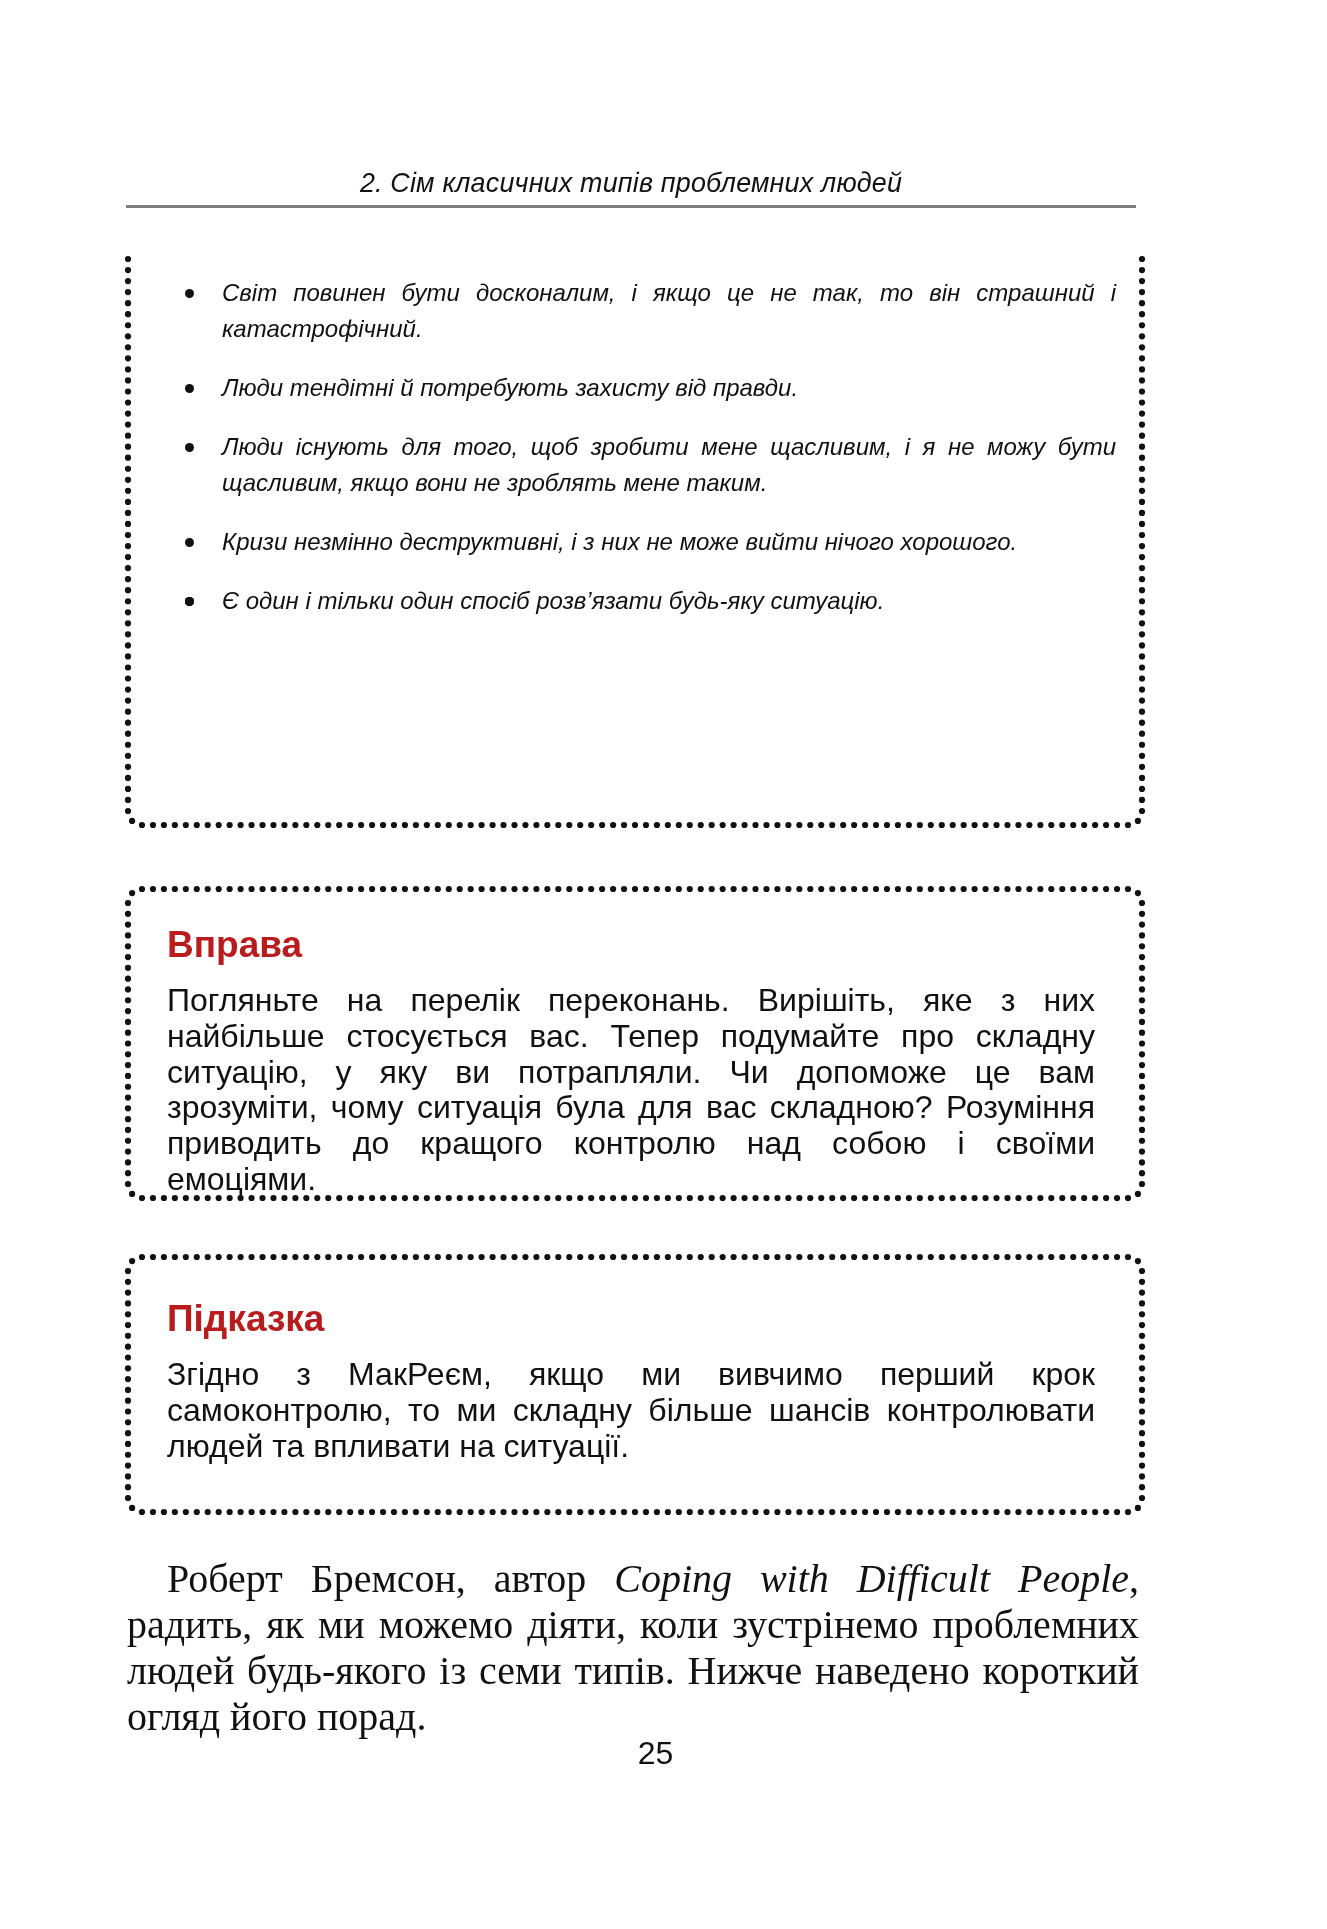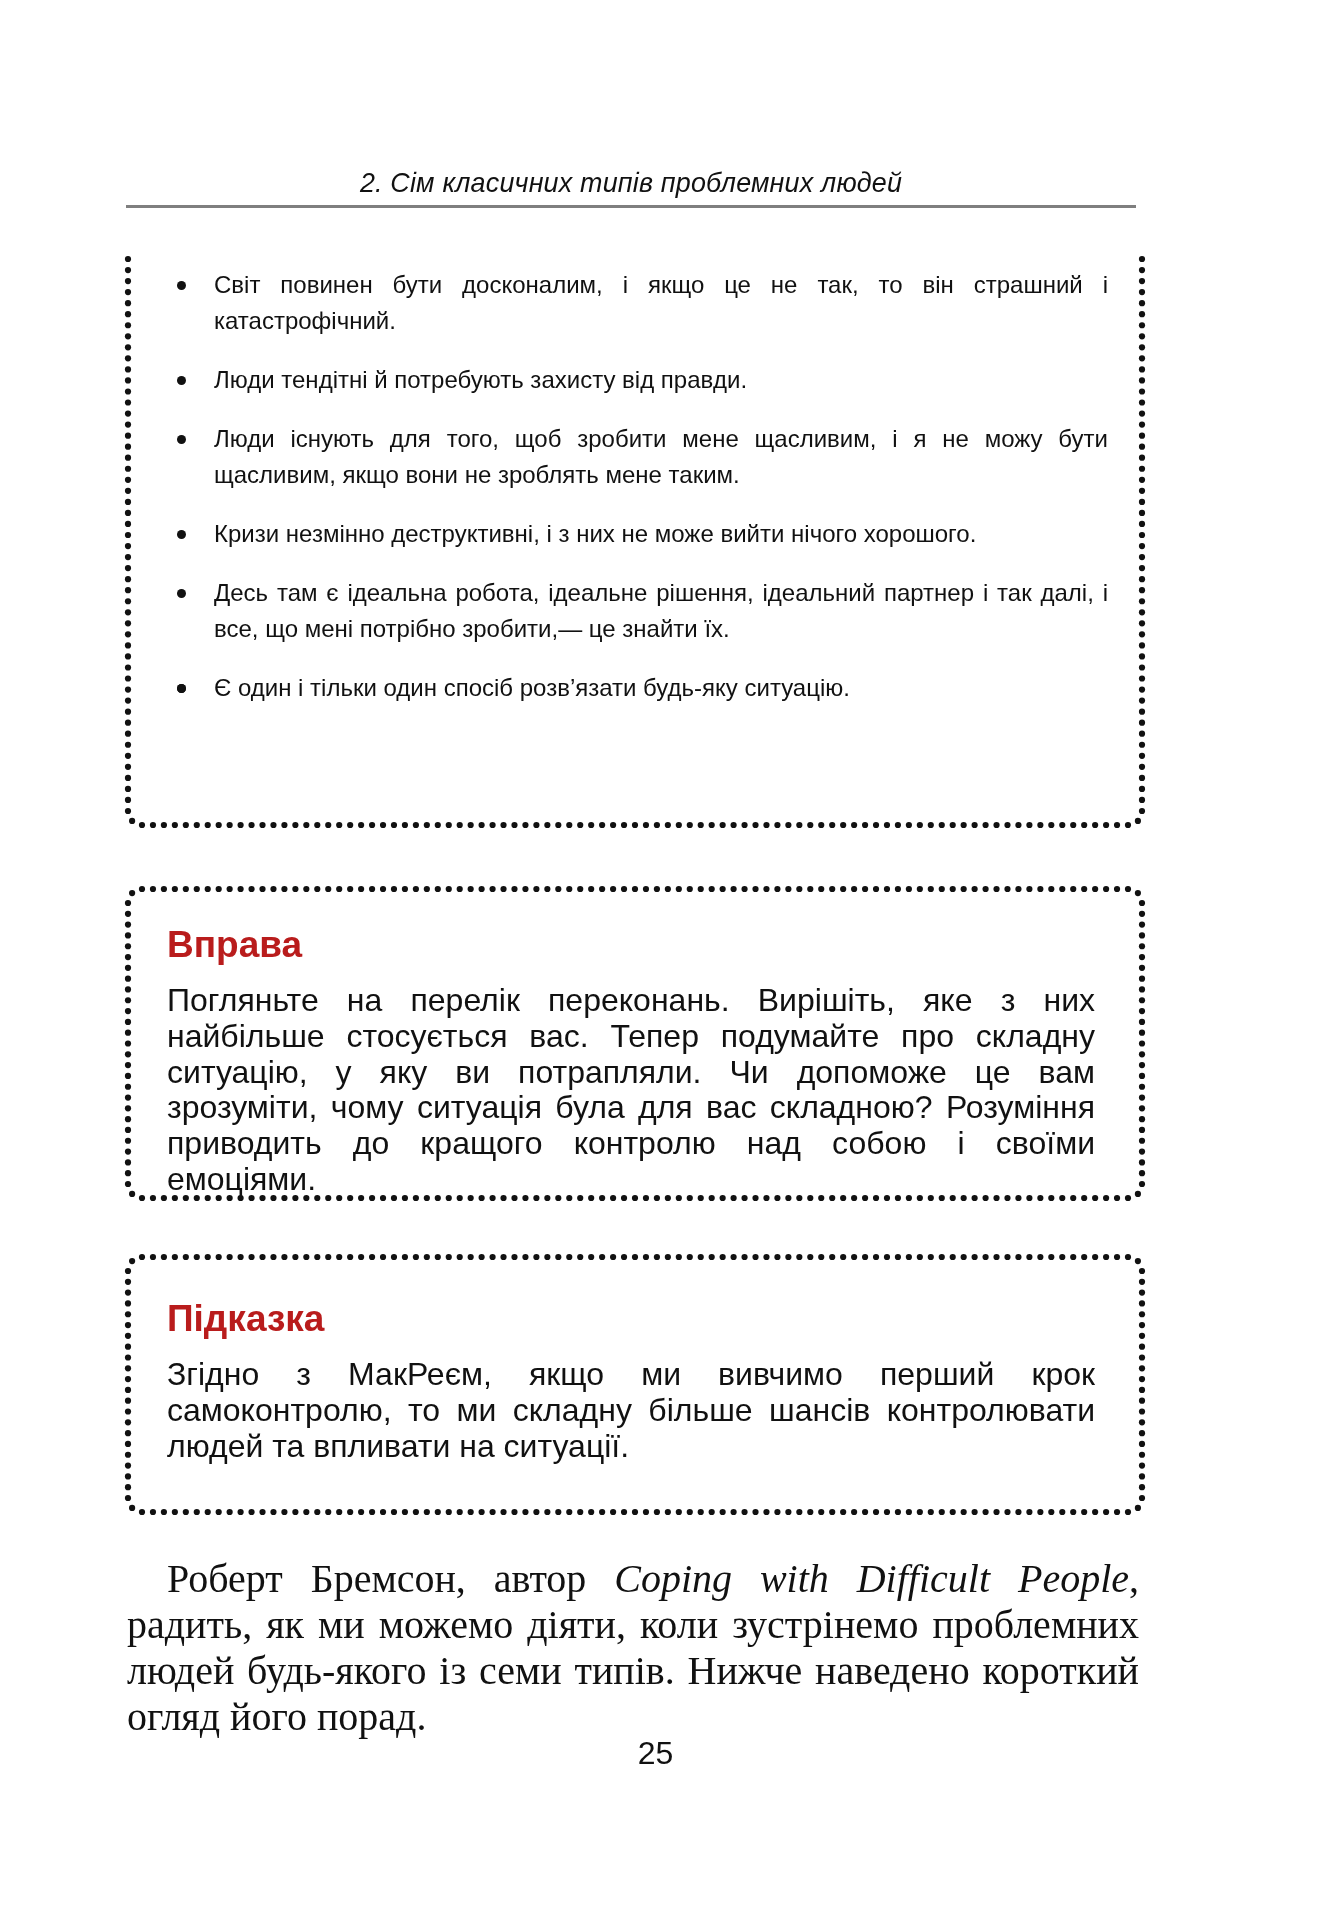--- a/index.html
+++ b/index.html
@@ -66,23 +66,24 @@
     .sans {
       font-family: "Liberation Sans", sans-serif;
     }
 
     
     .bullet-list {
       position: absolute;
       left: 42px;
       top: 0;
       width: 930px;
-      margin: 8px;
+      margin: 16px;
       padding: 0;
       list-style: none;
+      font-style: italic;
     }
     .bullet-item {
       position: relative;
       padding-left: 36px;
       font-size: 24px;
       line-height: 36px;
       text-align: justify;
       margin: 0 0 23px 0;
     }
     .bullet-item .dot {
@@ -354,21 +355,21 @@
         <circle cx="1014.00" cy="33.12" r="3.1" fill="#111"></circle>
         <circle cx="1014.00" cy="22.08" r="3.1" fill="#111"></circle>
         <circle cx="1014.00" cy="11.04" r="3.1" fill="#111"></circle>
         <circle cx="1014.00" cy="0.00" r="3.1" fill="#111"></circle>
       </svg>
     <ul class="bullet-list sans" style="top: 0px;">
       <li class="bullet-item"><span class="dot"></span><span>Світ повинен бути досконалим, і якщо це не так, то він страшний і катастрофічний.</span></li>
       <li class="bullet-item"><span class="dot"></span><span>Люди тендітні й потребують захисту від правди.</span></li>
       <li class="bullet-item"><span class="dot"></span><span>Люди існують для того, щоб зробити мене щасливим, і я не можу бути щасливим, якщо вони не зроблять мене таким.</span></li>
       <li class="bullet-item"><span class="dot"></span><span>Кризи незмінно деструктивні, і з них не може вийти нічого хорошого.</span></li>
-      <li class="bullet-item"><span class="dot"></span><span>Десь там є ідеальна робота, ідеальне рішення, ідеальний партнер і так далі, і все, що мені потрібно зробити,— це знайти їх.</span></li>
+      <li class="bullet-item"><span class="dot"></span></li>
       <li class="bullet-item"><span class="dot"></span></li>
       <li class="bullet-item"><span class="dot"></span><span>Є один і тільки один спосіб розв’язати будь-яку ситуацію.</span></li>
     </ul>
   </div>
 
   <div class="dotbox box-exercise">
     <svg class="frame">
         <circle cx="0.00" cy="14.00" r="3.1" fill="#111"></circle>
         <circle cx="0.00" cy="24.81" r="3.1" fill="#111"></circle>
         <circle cx="0.00" cy="35.62" r="3.1" fill="#111"></circle>

